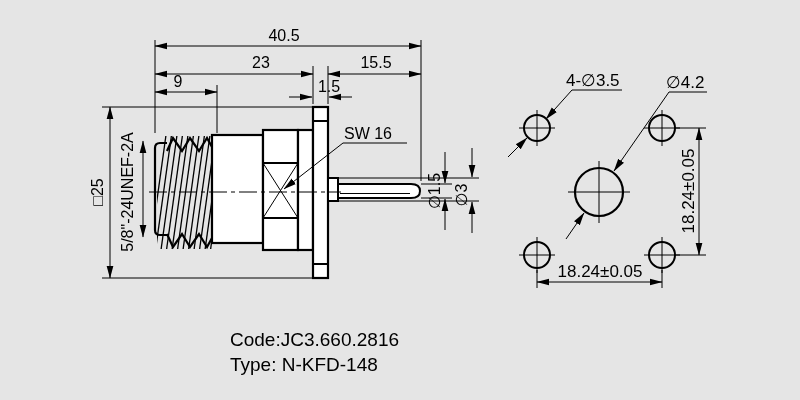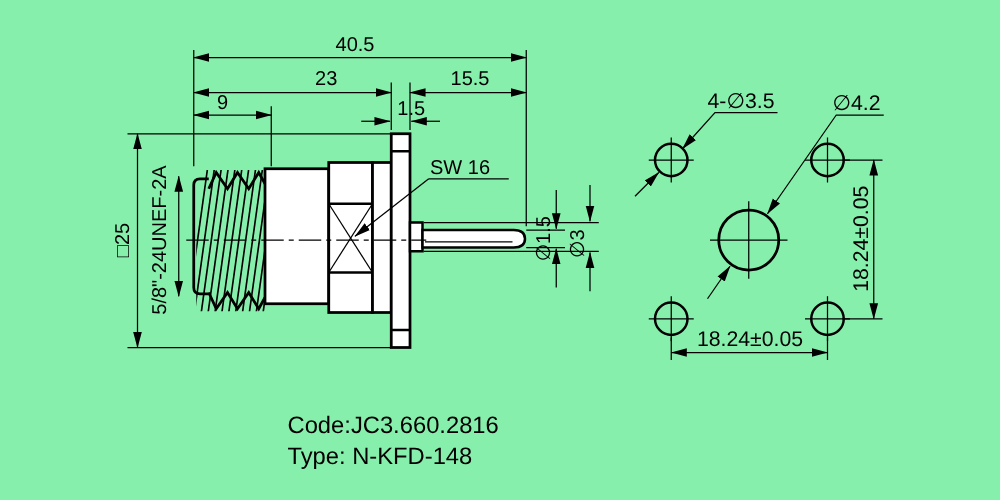--- a/index.html
+++ b/index.html
@@ -1,16 +1,16 @@
 <!DOCTYPE html>
 <html><head>
 <meta charset="utf-8">
 <style>
   html,body{margin:0;padding:0;background:#ffffff;}
-  #canvas{position:relative;width:800px;height:400px;background:#86efac;overflow:hidden;
+  #canvas{position:relative;width:800px;height:400px;background:#e5e5e5;overflow:hidden;
           font-family:"Liberation Sans","DejaVu Sans",sans-serif;}
   svg{position:absolute;left:0;top:0;}
   text{fill:#000000;font-family:"Liberation Sans","DejaVu Sans",sans-serif;}
   .dim{font-size:16px;}
   .dimbig{font-size:17px;}
   .title-text{font-size:19px;}
   .thick{stroke:#000;stroke-width:2.2;fill:none;}
   .thick-f{stroke:#000;stroke-width:2.2;fill:#fff;}
   .med{stroke:#000;stroke-width:2;fill:none;}
   .med-f{stroke:#000;stroke-width:2;fill:#fff;}

